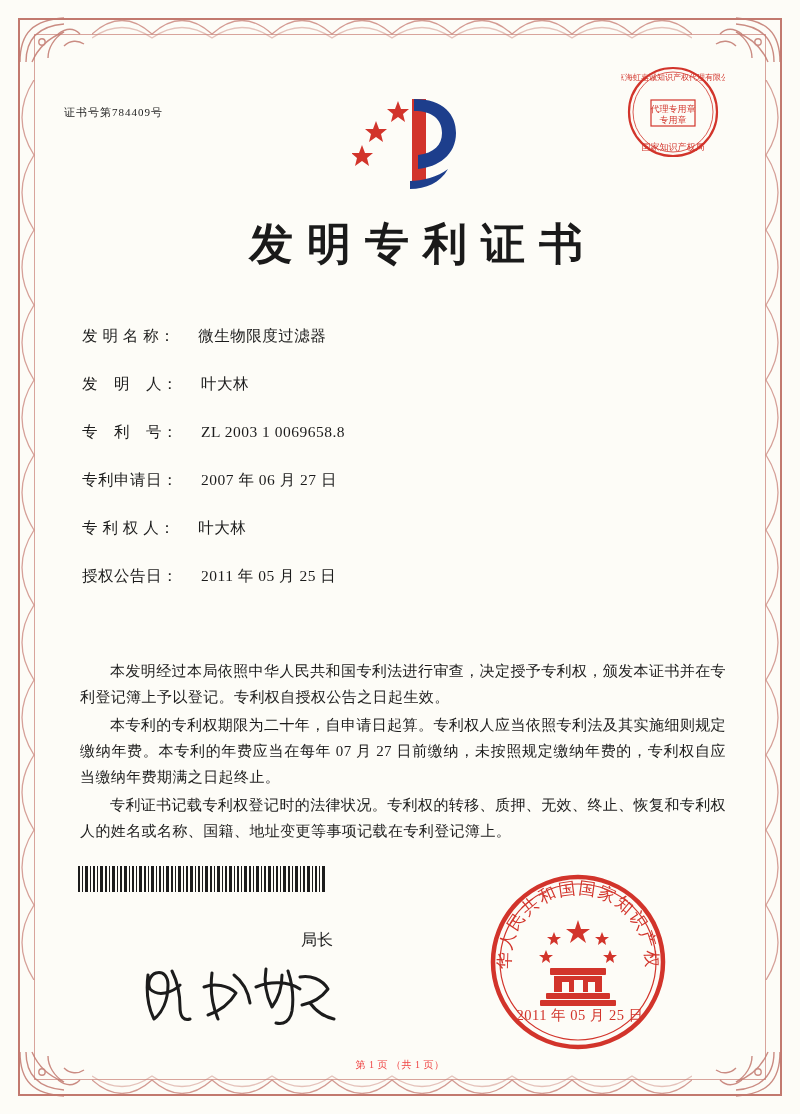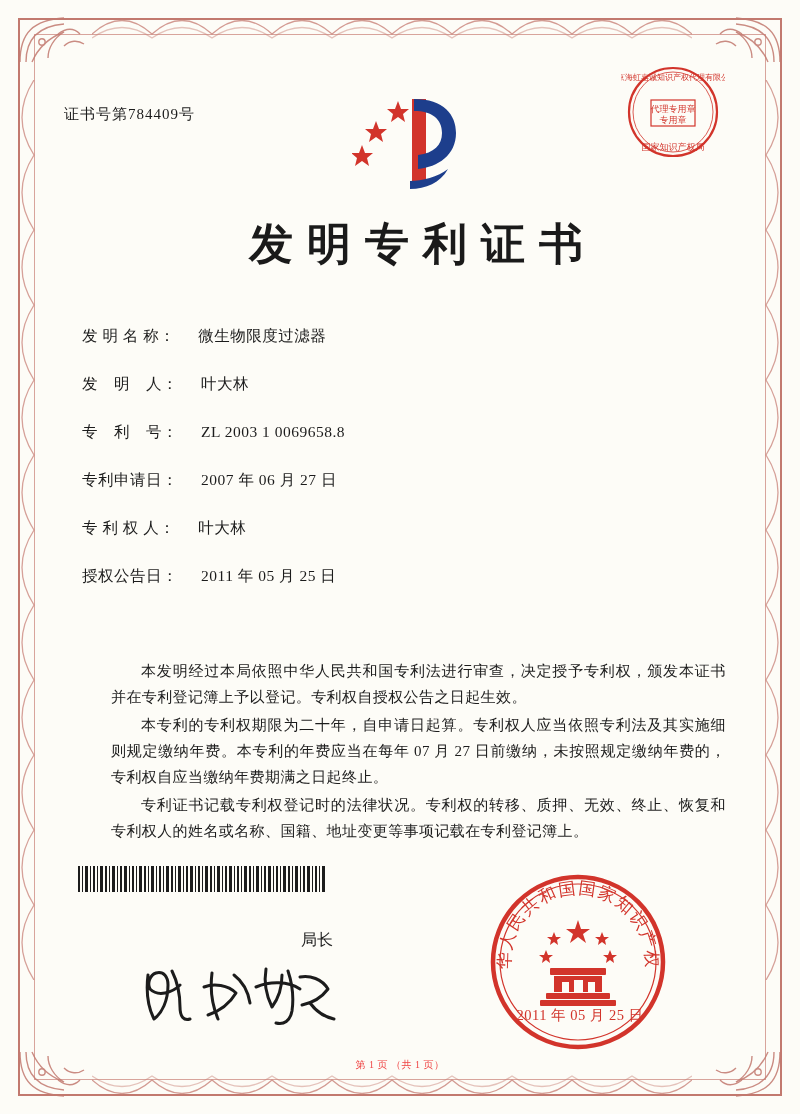--- a/index.html
+++ b/index.html
@@ -70,21 +70,21 @@
     opacity: 0.75;
   }
   .edge-left { left: 16px; }
   .edge-right { right: 16px; transform: scaleX(-1); }
 
   
   .cert-no {
     position: absolute;
     left: 64px;
     top: 105px;
-    font-size: 15px;
+    font-size: 11px;
     letter-spacing: 1px;
     color: #1c1c1c;
   }
 
   
   .logo {
     position: absolute;
     left: 352px;
     top: 85px;
     width: 110px;
@@ -142,21 +142,20 @@
   
   .body-text {
     position: absolute;
     left: 80px;
     right: 74px;
     top: 658px;
     font-size: 15px;
     line-height: 26px;
     color: #1c1c1c;
     text-align: justify;
-    margin-left: 31px;
   }
   .body-text p {
     margin: 0 0 2px 0;
     text-indent: 2em;
     letter-spacing: 0.4px;
   }
 
   
   .barcode {
     position: absolute;

